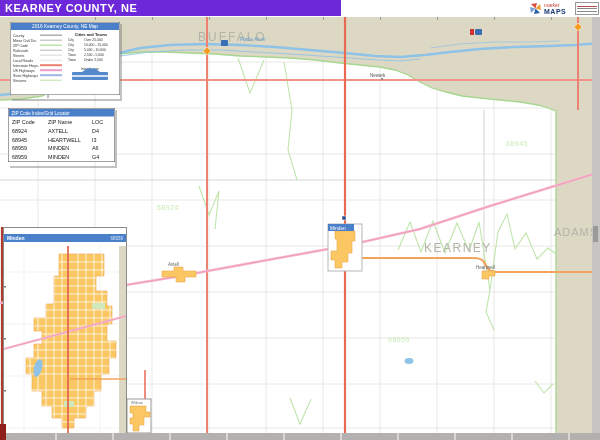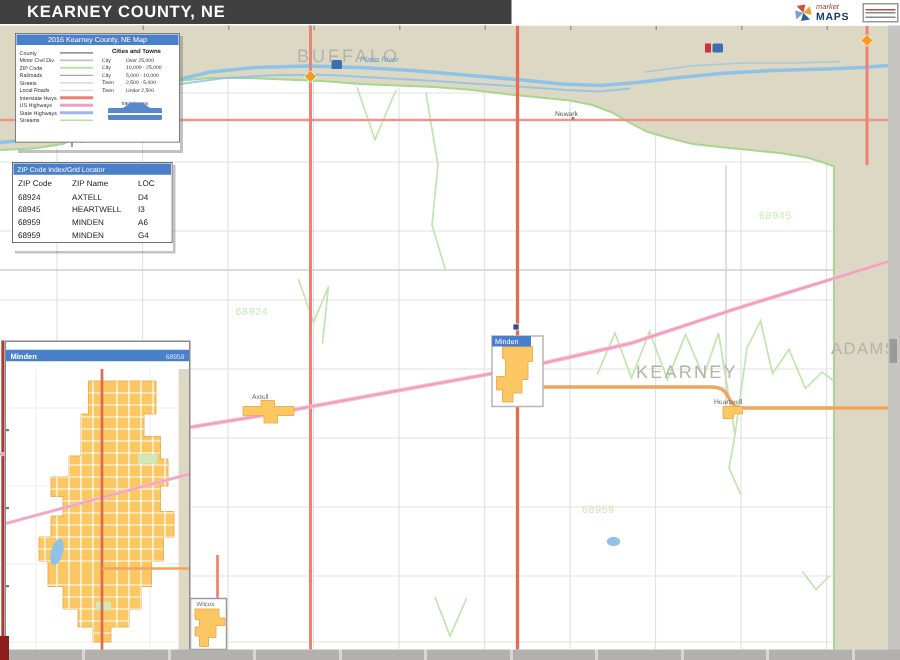--- a/index.html
+++ b/index.html
@@ -1,22 +1,22 @@
 <!DOCTYPE html>
 <html><head>
 <meta charset="utf-8">
 <style>
   html,body{margin:0;padding:0;background:#888;}
   #screen{position:relative;width:600px;height:440px;background:#fff;overflow:hidden;
           font-family:"Liberation Sans",sans-serif;}
   #screen *{box-sizing:border-box;}
   .abs{position:absolute;}
   
-  #titlebar{left:0;top:0;width:341px;height:16px;background:#404040;color:#fff;
-            font-size:11px;font-weight:bold;line-height:16px;padding-left:18px;
+  #titlebar{left:0;top:0;width:341px;height:16px;background:#6d28d9;color:#fff;
+            font-size:11px;font-weight:bold;line-height:16px;padding-left:5px;
             letter-spacing:.5px;z-index:30;}
   #topstrip{left:341px;top:0;width:259px;height:17px;background:#ffffff;z-index:29;}
   
   #logo{left:527px;top:0;width:73px;height:17px;background:#fff;z-index:31;
         display:flex;align-items:center;gap:2px;padding:1px 1px 1px 2px;}
   #logo .words{display:flex;flex-direction:column;line-height:1;}
   #logo .w1{font-size:5px;font-style:italic;color:#c0392b;}
   #logo .w2{font-size:7px;font-weight:bold;color:#1a3c78;letter-spacing:.5px;}
   #logo .infobox{margin-left:auto;width:24px;height:13px;border:1px solid #999;
                  display:flex;flex-direction:column;justify-content:space-evenly;padding:1px;}

